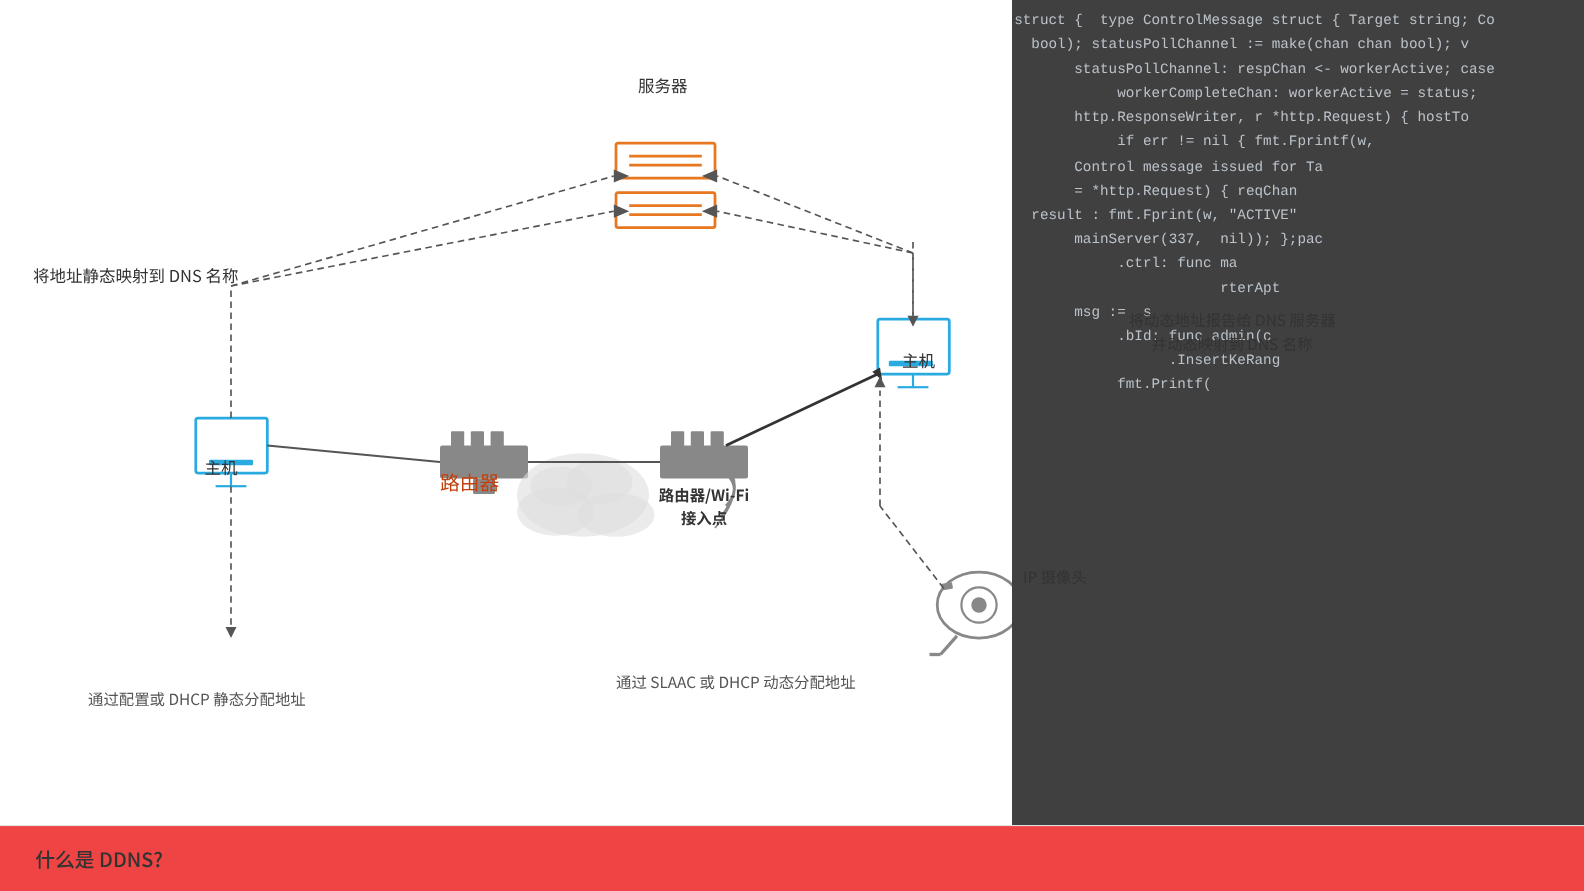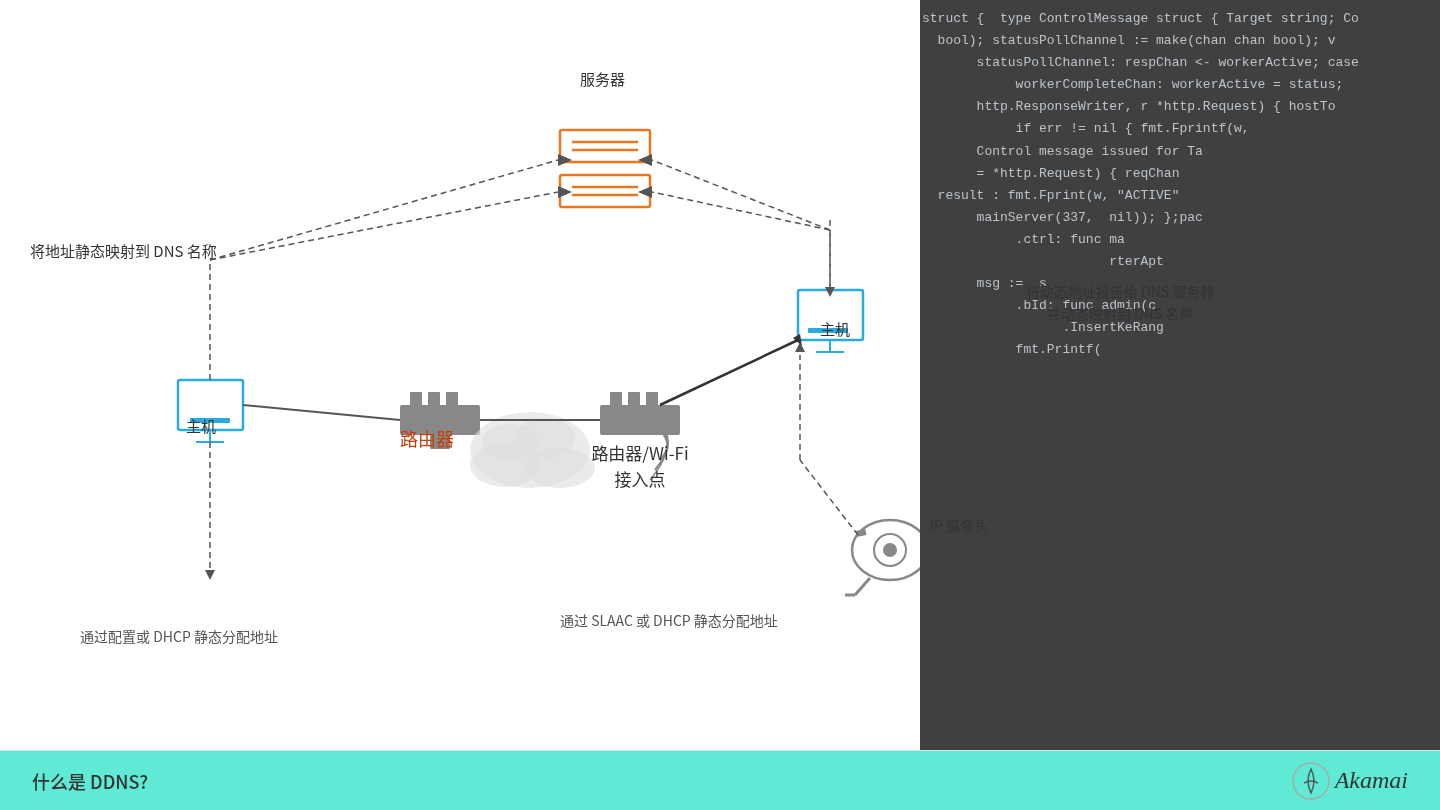--- a/index.html
+++ b/index.html
@@ -62,21 +62,21 @@
       line-height: 1.5;
     }
 
     
     .bottom-bar {
       position: absolute;
       bottom: 0;
       left: 0;
       width: 1440px;
       height: 60px;
-      background: #5eead4;
+      background: #ef4444;
       border-top: 1px solid #e0e0e0;
       display: flex;
       align-items: center;
       justify-content: space-between;
       padding: 0 32px;
     }
     .bottom-title {
       font-size: 18px;
       color: #333;
       font-weight: 500;
@@ -213,42 +213,32 @@
 </svg>
 
 <div class="label" style="left: 580px; top: 68px; font-size: 15px; color: #333;">服务器</div>
 
 <div class="label" style="left: 186px; top: 415px; font-size: 15px; color: #333;">主机</div>
 
 <div class="label" style="left: 820px; top: 318px; font-size: 15px; color: #333;">主机</div>
 
 <div class="label" style="left: 400px; top: 425px; font-size: 18px; color: #c2410c;">路由器</div>
 
-<div class="label label-multi" style="left: 590px; top: 440px; font-size: 17px; color: #333; text-align: center; line-height: 1.5; width: 100px;">
+<div class="label label-multi" style="left: 590px; top: 440px; font-size: 14px; color: #333; text-align: center; line-height: 1.5; width: 100px; font-weight: bold;">
   路由器/Wi-Fi<br>接入点
 </div>
 
 <div class="label" style="left: 930px; top: 515px; font-size: 14px; color: #333;">IP 摄像头</div>
 
 <div class="label" style="left: 30px; top: 240px; font-size: 15px; color: #333;">将地址静态映射到 DNS 名称</div>
 
 <div class="label label-multi" style="left: 1020px; top: 280px; font-size: 14px; color: #333; line-height: 1.6; width: 200px; white-space: normal;">
   将动态地址报告给 DNS 服务器<br>并动态映射到 DNS 名称
 </div>
 
 <div class="label" style="left: 80px; top: 626px; font-size: 14px; color: #555;">通过配置或 DHCP 静态分配地址</div>
 
-<div class="label" style="left: 560px; top: 610px; font-size: 14px; color: #555;">通过 SLAAC 或 DHCP 静态分配地址</div>
+<div class="label" style="left: 560px; top: 610px; font-size: 14px; color: #555;">通过 SLAAC 或 DHCP 动态分配地址</div>
 
 <div class="bottom-bar">
   <span class="bottom-title">什么是 DDNS?</span>
 
-  <div class="akamai-logo">
-    <svg class="akamai-circle" viewBox="0 0 40 40">
-      <circle cx="20" cy="20" r="18" fill="none" stroke="#aaa" stroke-width="1.5"></circle>
-
-      <path d="M20 8 Q26 20 20 32 Q14 20 20 8Z" fill="none" stroke="#555" stroke-width="1.5"></path>
-
-      <path d="M13 22 Q20 18 27 22" fill="none" stroke="#555" stroke-width="1.5"></path>
-    </svg>
-    <span class="akamai-text" style="font-size:24px; font-style:italic; color:#333; font-weight:300; font-family: Georgia, serif;">Akamai</span>
-  </div>
 </div>
 
 </body></html>

